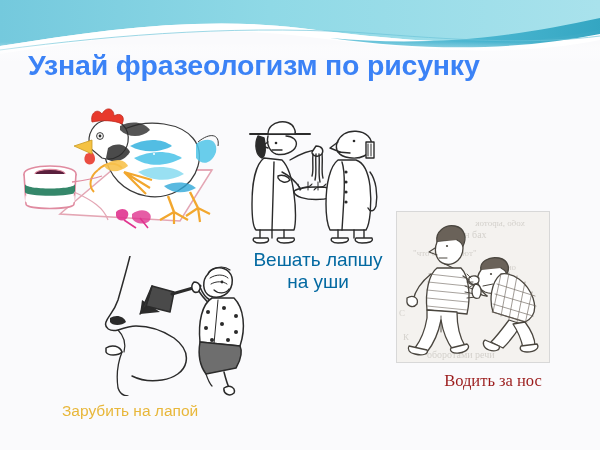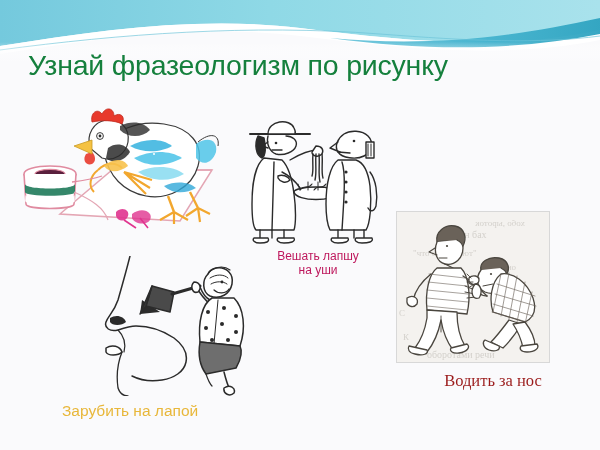--- a/index.html
+++ b/index.html
@@ -36,23 +36,23 @@
   }
   #header-band svg { display: block; }
 
   
   #slide-title {
     position: absolute;
     left: 28px;
     top: 50px;
     width: 545px;
     font-size: 28.5px;
-    font-weight: 400;
+    font-weight: 700;
     letter-spacing: -0.2px;
-    color: #15803d;
+    color: #3b82f6;
     line-height: 1.1;
     white-space: nowrap;
   }
 
   
   .figure {
     position: absolute;
   }
   .figure svg { display: block; }
 
@@ -65,22 +65,22 @@
   
   .cap-chicken {
     color: #7b4f9d;
     font-size: 15px;
     left: 28px;
     top: 231px;
     width: 190px;
     text-align: left;
   }
   .cap-noodles {
-    color: #be185d;
-    font-size: 12px;
+    color: #0369a1;
+    font-size: 19px;
     left: 238px;
     top: 249px;
     width: 160px;
     text-align: center;
   }
   .cap-nose-lead {
     color: #9b1b1b;
     font-family: "Liberation Serif", serif;
     font-size: 16.5px;
     left: 398px;

